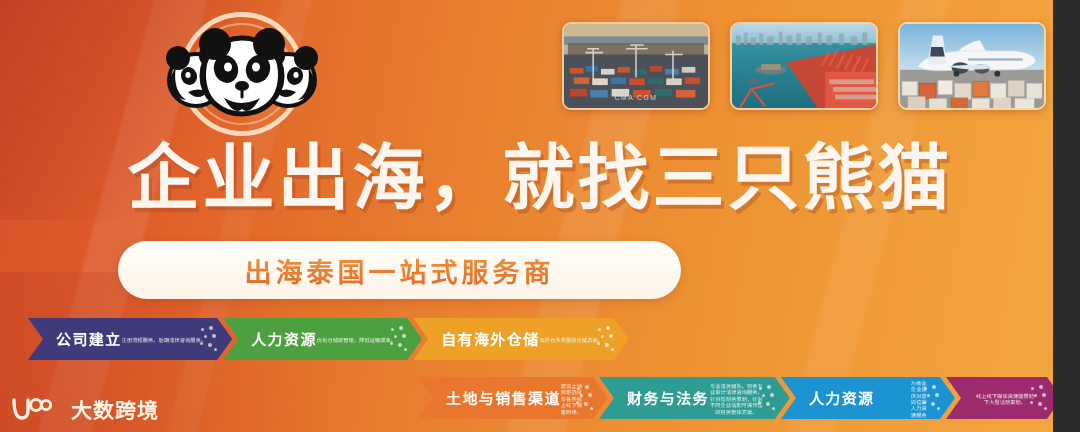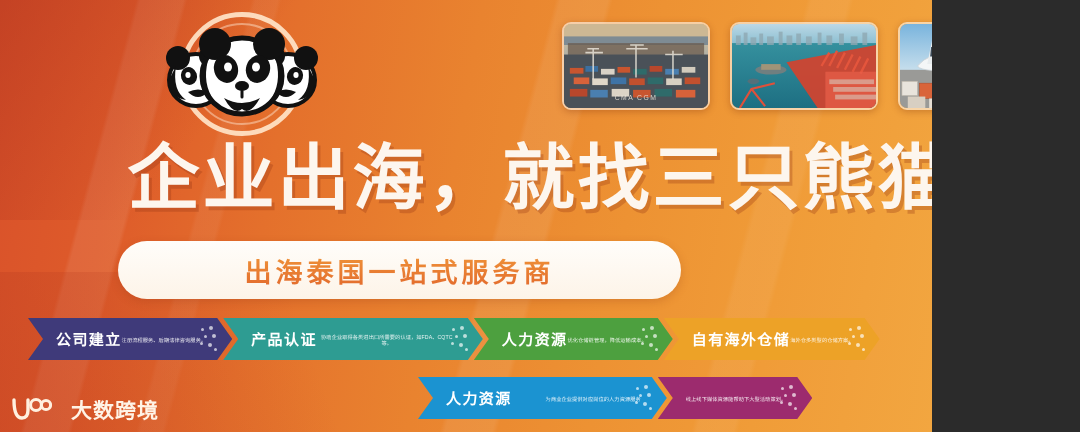--- a/index.html
+++ b/index.html
@@ -5,21 +5,21 @@
 <style>
   html, body {
     margin: 0;
     padding: 0;
     background: #2b2b2b;
   }
   * { box-sizing: border-box; }
 
   .banner {
     position: relative;
-    width: 932px;
+    width: 1053px;
     height: 432px;
     overflow: hidden;
     font-family: "Liberation Sans", "DejaVu Sans", sans-serif;
     background:
       linear-gradient(100deg,
         #d9512a 0%,
         #de5b2a 14%,
         #e4702c 30%,
         #e9832f 48%,
         #ed9233 66%,
@@ -444,33 +444,20 @@
       <span class="chip-dots">
         <i class="d1"></i>
           <i class="d2"></i>
           <i class="d3"></i>
           <i class="d4"></i>
           <i class="d5"></i>
           <i class="d6"></i>
           <i class="d7"></i>
       </span>
     </div>
-    <div class="chip" style="background: rgb(46, 156, 146); z-index: 9;">
-      <span class="chip-title">产品认证</span>
-      <span class="chip-desc">协助企业取得各类进出口所需要的认证，如FDA、CQTC等。</span>
-      <span class="chip-dots">
-        <i class="d1"></i>
-          <i class="d2"></i>
-          <i class="d3"></i>
-          <i class="d4"></i>
-          <i class="d5"></i>
-          <i class="d6"></i>
-          <i class="d7"></i>
-      </span>
-    </div>
     <div class="chip" style="background: rgb(77, 160, 63); z-index: 8;">
       <span class="chip-title">人力资源</span>
       <span class="chip-desc">优化仓储链管理，降低运输成本。</span>
       <span class="chip-dots">
         <i class="d1"></i>
           <i class="d2"></i>
           <i class="d3"></i>
           <i class="d4"></i>
           <i class="d5"></i>
           <i class="d6"></i>
@@ -486,20 +473,46 @@
           <i class="d3"></i>
           <i class="d4"></i>
           <i class="d5"></i>
           <i class="d6"></i>
           <i class="d7"></i>
       </span>
     </div>
   </div>
 
   <div class="chip-row row2">
+    <div class="chip" style="background: rgb(232, 118, 44); z-index: 10;">
+      <span class="chip-title">土地与销售渠道</span>
+      <span class="chip-desc">建议土地规划选址与各类线上线下销售网络。</span>
+      <span class="chip-dots">
+        <i class="d1"></i>
+          <i class="d2"></i>
+          <i class="d3"></i>
+          <i class="d4"></i>
+          <i class="d5"></i>
+          <i class="d6"></i>
+          <i class="d7"></i>
+      </span>
+    </div>
+    <div class="chip" style="background: rgb(46, 156, 146); z-index: 9;">
+      <span class="chip-title">财务与法务</span>
+      <span class="chip-desc">专业法务团队、财务专业审计法律咨询服务，针对性财务筹划，针对不同企业适配可操作性的财务整体方案。</span>
+      <span class="chip-dots">
+        <i class="d1"></i>
+          <i class="d2"></i>
+          <i class="d3"></i>
+          <i class="d4"></i>
+          <i class="d5"></i>
+          <i class="d6"></i>
+          <i class="d7"></i>
+      </span>
+    </div>
     <div class="chip" style="background: rgb(27, 147, 209); z-index: 8; gap: 34px;">
       <span class="chip-title">人力资源</span>
       <span class="chip-desc">为商业企业提供对应岗位的人力资源服务</span>
       <span class="chip-dots">
         <i class="d1"></i>
           <i class="d2"></i>
           <i class="d3"></i>
           <i class="d4"></i>
           <i class="d5"></i>
           <i class="d6"></i>

